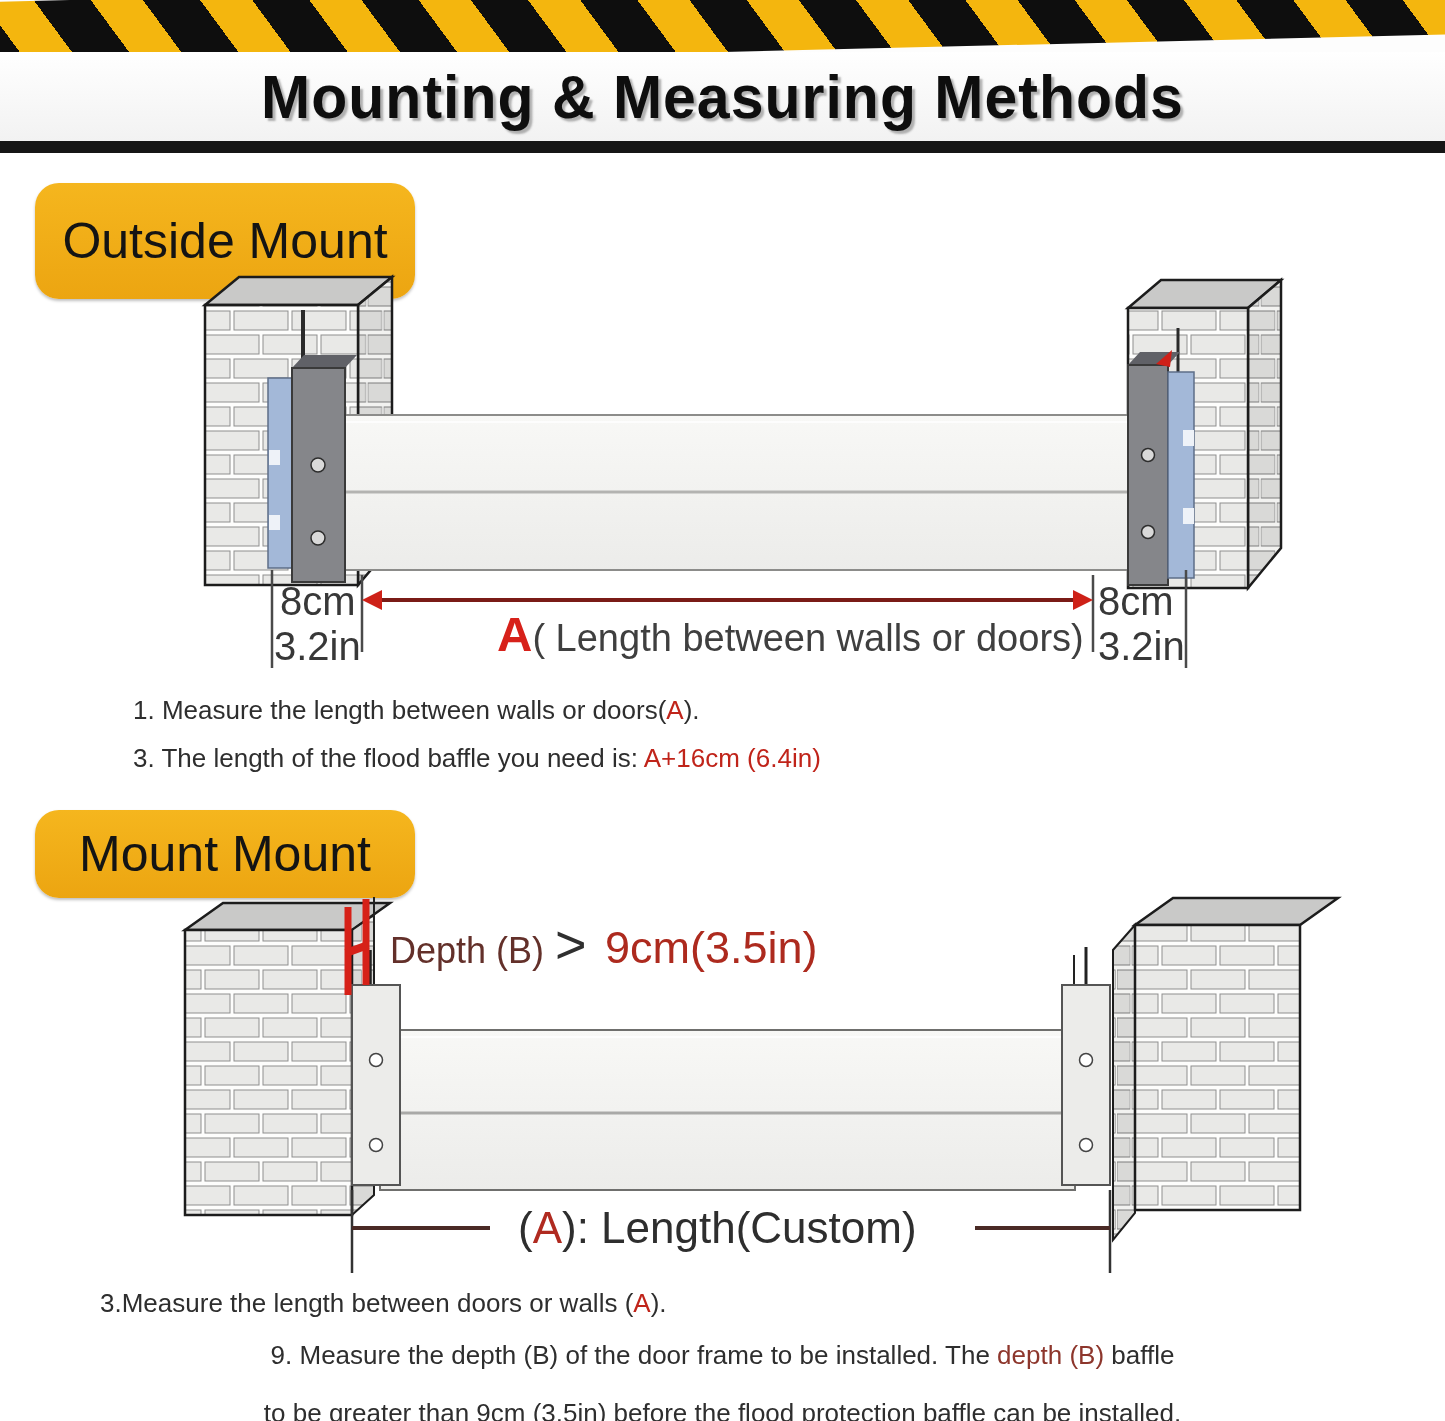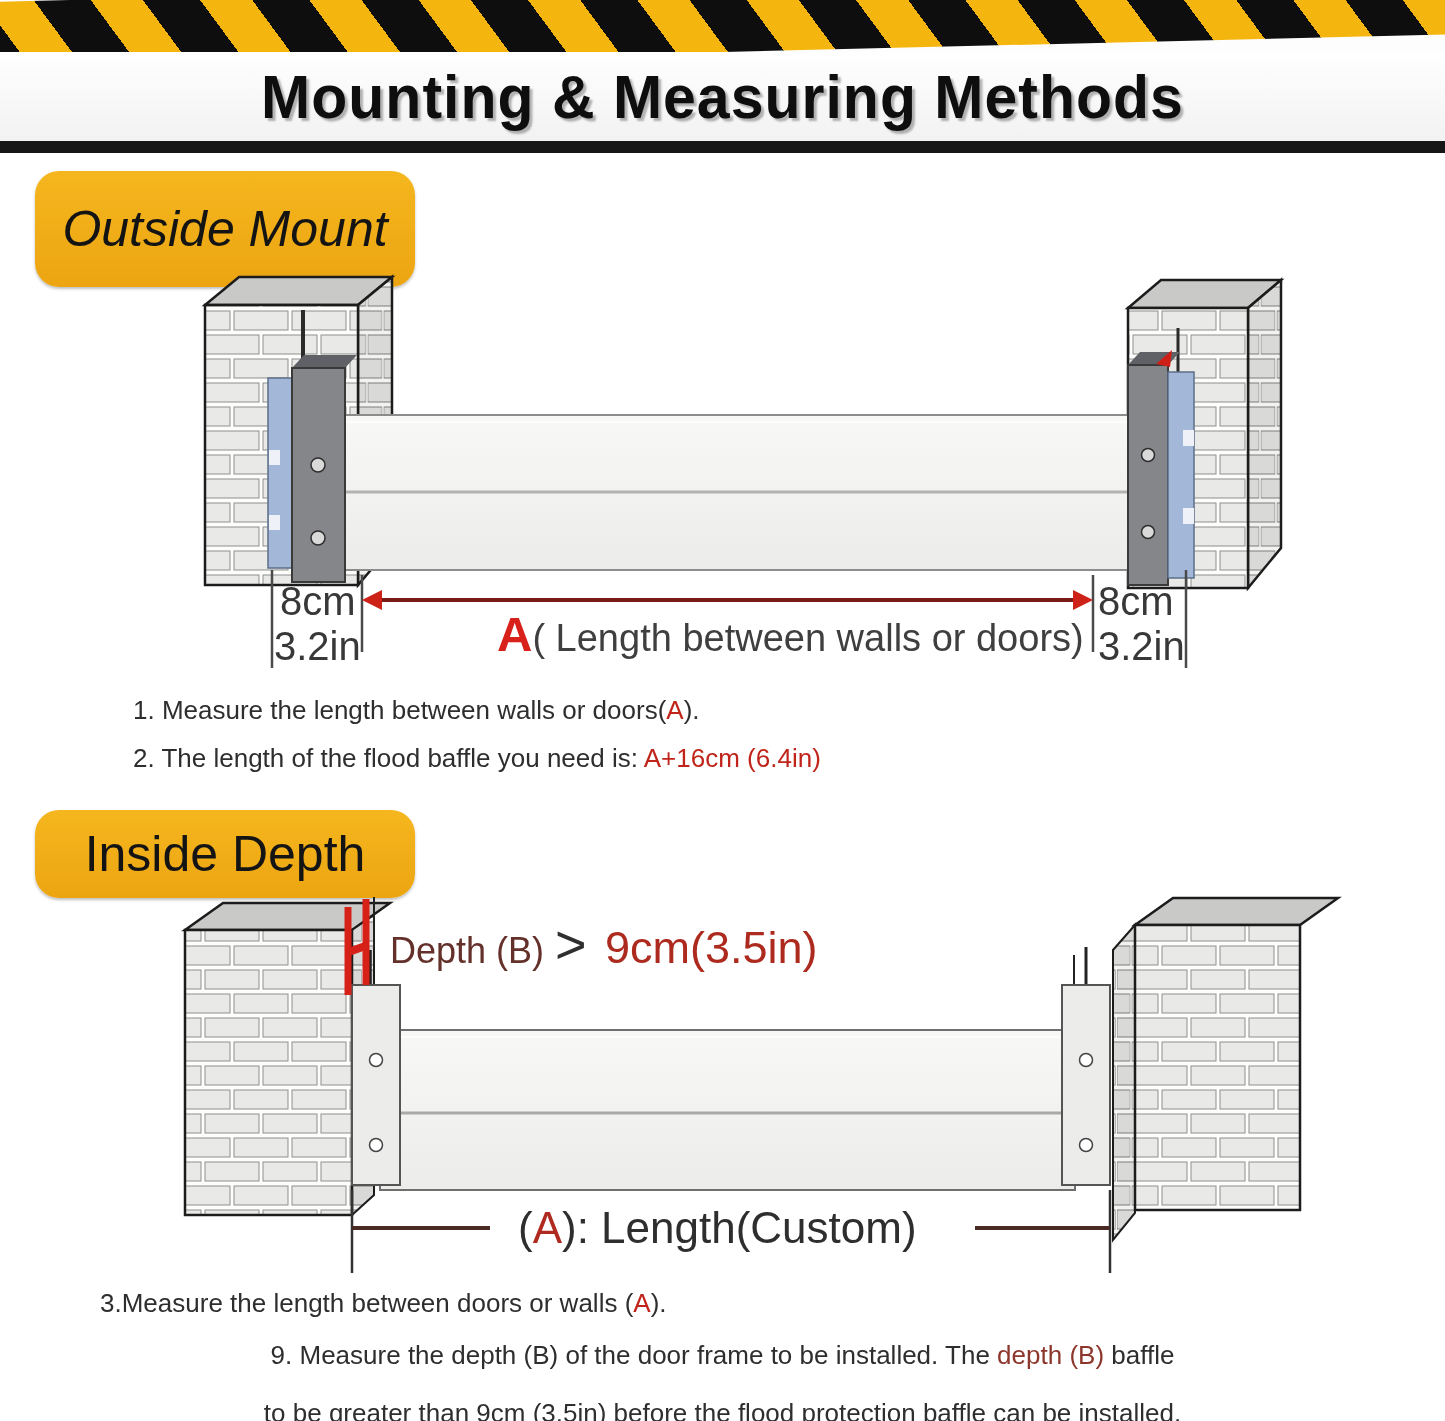--- a/index.html
+++ b/index.html
@@ -13,21 +13,21 @@
   #title-band{position:absolute;left:0;top:52px;width:1445px;height:89px;
               background:linear-gradient(#ffffff,#f2f2f2);display:flex;align-items:center;justify-content:center;}
   #page-title{font-size:59px;font-weight:bold;color:#0e0e0e;letter-spacing:1px;
               transform:scaleY(1.04);
               text-shadow:3px 3px 2px rgba(90,90,90,.45);}
   #header-bar{position:absolute;left:0;top:141px;width:1445px;height:12px;background:#161616;}
   
   .badge{position:absolute;left:35px;width:380px;display:flex;align-items:center;justify-content:center;
          background:linear-gradient(#f5b61e,#eca511);border-radius:24px;color:#141414;
          font-size:50px;box-shadow:0 2px 3px rgba(0,0,0,.25);}
-  #badge-outside{top:171px;height:116px;font-style:italic;}
+  #badge-outside{top:183px;height:116px;}
   #badge-inside{top:810px;height:88px;}
   
   .diagram{position:absolute;left:0;}
   
   .step{position:absolute;font-size:26px;color:#2e2e2e;white-space:nowrap;}
   .red{color:#c0241a;}
   .dimred{color:#8d362c;}
   #out-step1{left:133px;top:695px;}
   #out-step2{left:133px;top:743px;}
   #in-step1{left:100px;top:1288px;}
@@ -41,21 +41,21 @@
 
   <div id="header">
     <div id="hazard"></div>
     <div id="title-band">
       <span id="page-title">Mounting &amp; Measuring Methods</span>
     </div>
     <div id="header-bar"></div>
   </div>
 
   <div class="badge" id="badge-outside">Outside Mount</div>
-  <div class="badge" id="badge-inside">Inside Depth</div>
+  <div class="badge" id="badge-inside">Mount Mount</div>
 
   <svg class="diagram" style="top:260px" width="1445" height="410" viewBox="0 0 1445 410" xml:space="preserve">
     <defs>
       <pattern id="brickA" width="58" height="48" patternUnits="userSpaceOnUse">
         <rect width="58" height="48" fill="#fdfdfc"></rect>
         <rect x="2" y="3" width="54" height="19" fill="#e9e9e7" stroke="#8f8f8f" stroke-width="1"></rect>
         <rect x="-27" y="27" width="54" height="19" fill="#e9e9e7" stroke="#8f8f8f" stroke-width="1"></rect>
         <rect x="31" y="27" width="54" height="19" fill="#e9e9e7" stroke="#8f8f8f" stroke-width="1"></rect>
       </pattern>
       <pattern id="brickASide" width="58" height="48" patternUnits="userSpaceOnUse" patternTransform="scale(0.55,1)">
@@ -129,21 +129,21 @@
     </g>
 
     <text x="280" y="355" font-size="40" fill="#383838">8cm</text>
     <text x="274" y="400" font-size="40" fill="#383838">3.2in</text>
     <text x="1098" y="355" font-size="40" fill="#383838">8cm</text>
     <text x="1098" y="400" font-size="40" fill="#383838">3.2in</text>
     <text y="391" xml:space="preserve"><tspan x="497" font-size="49" font-weight="bold" fill="#d7211a">A</tspan><tspan font-size="38" fill="#3f3f3f">( Length between walls or doors)</tspan></text>
   </svg>
 
   <div class="step" id="out-step1"><span>1. Measure the length between walls or doors(</span><span class="red">A</span><span>).</span></div>
-  <div class="step" id="out-step2"><span>2. The length of the flood baffle you need is: </span><span class="red">A+16cm (6.4in)</span></div>
+  <div class="step" id="out-step2"><span>3. The length of the flood baffle you need is: </span><span class="red">A+16cm (6.4in)</span></div>
 
   <svg class="diagram" style="top:895px" width="1445" height="390" viewBox="0 0 1445 390" xml:space="preserve">
     <defs>
       <pattern id="brickB" width="58" height="48" patternUnits="userSpaceOnUse">
         <rect width="58" height="48" fill="#fdfdfc"></rect>
         <rect x="2" y="3" width="54" height="19" fill="#e9e9e7" stroke="#8f8f8f" stroke-width="1"></rect>
         <rect x="-27" y="27" width="54" height="19" fill="#e9e9e7" stroke="#8f8f8f" stroke-width="1"></rect>
         <rect x="31" y="27" width="54" height="19" fill="#e9e9e7" stroke="#8f8f8f" stroke-width="1"></rect>
       </pattern>
       <pattern id="brickBSide" width="58" height="48" patternUnits="userSpaceOnUse" patternTransform="scale(0.5,1)">

